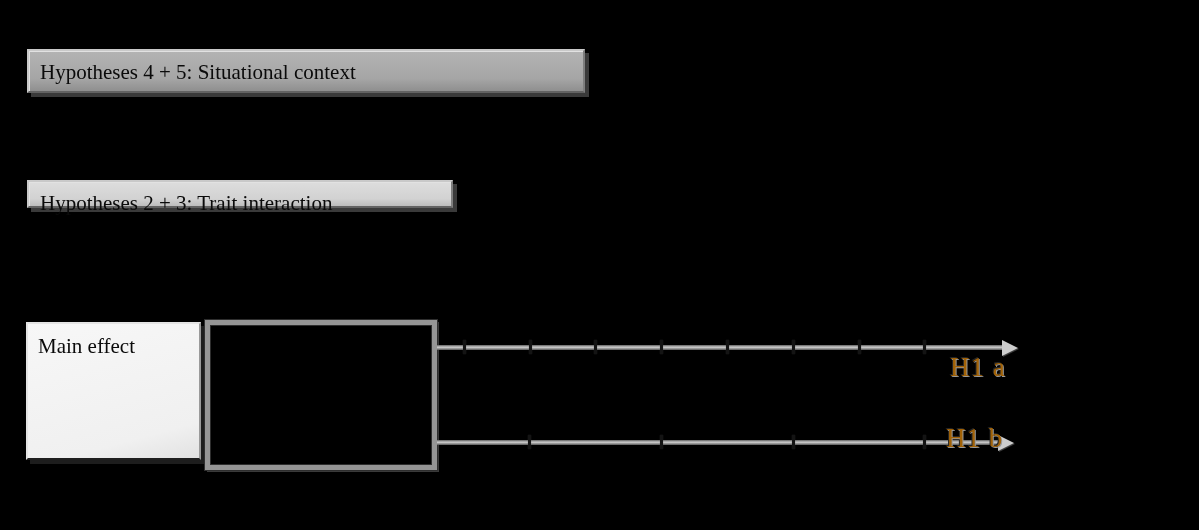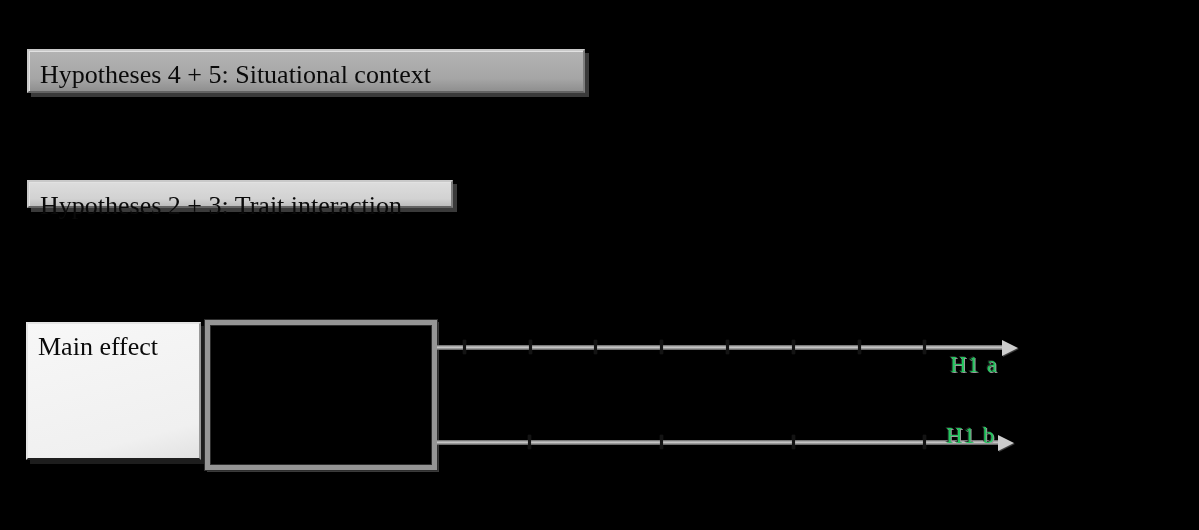--- a/index.html
+++ b/index.html
@@ -11,21 +11,21 @@
   }
   .canvas {
     position: relative;
     width: 1199px; height: 530px;
     background: #000000;
   }
   .hyp-box {
     position: absolute;
     box-sizing: border-box;
     color: #0a0a0a;
-    font-size: 26px;
+    font-size: 21px;
     border: 2px solid #c9c9c9;
     border-right-color: #7e7e7e;
     border-bottom-color: #636363;
     box-shadow: 4px 4px 0 #3a3a3a, inset 1px 1px 0 #e2e2e2;
   }
   .hyp-box .hyp-label { padding: 9px 0 0 11px; display: block; }
   .box-h45 {
     left: 27px; top: 49px; width: 558px; height: 44px;
     background: linear-gradient(180deg, #b3b3b3 0%, #a5a5a5 70%, #8f8f8f 100%);
   }
@@ -71,23 +71,23 @@
     position: absolute;
     top: -5px;
     width: 3px; height: 14px;
     background: #141414;
     box-shadow: 0 0 1px #4a4a4a;
   }
   .timeline-a { left: 437px; top: 345px; width: 566px; }
   .timeline-b { left: 437px; top: 440px; width: 562px; }
   .tl-label {
     position: absolute;
-    font-size: 23px;
+    font-size: 27px;
     letter-spacing: 1px;
-    color: #22c55e;
+    color: #a16207;
     text-shadow: 1px 1px 0 #9b9b9b, -1px -1px 0 #262626;
   }
   .label-a { left: 950px; top: 352px; }
   .label-b { left: 946px; top: 423px; }
 </style>
 </head>
 <body>
 
 <div class="canvas">
 

